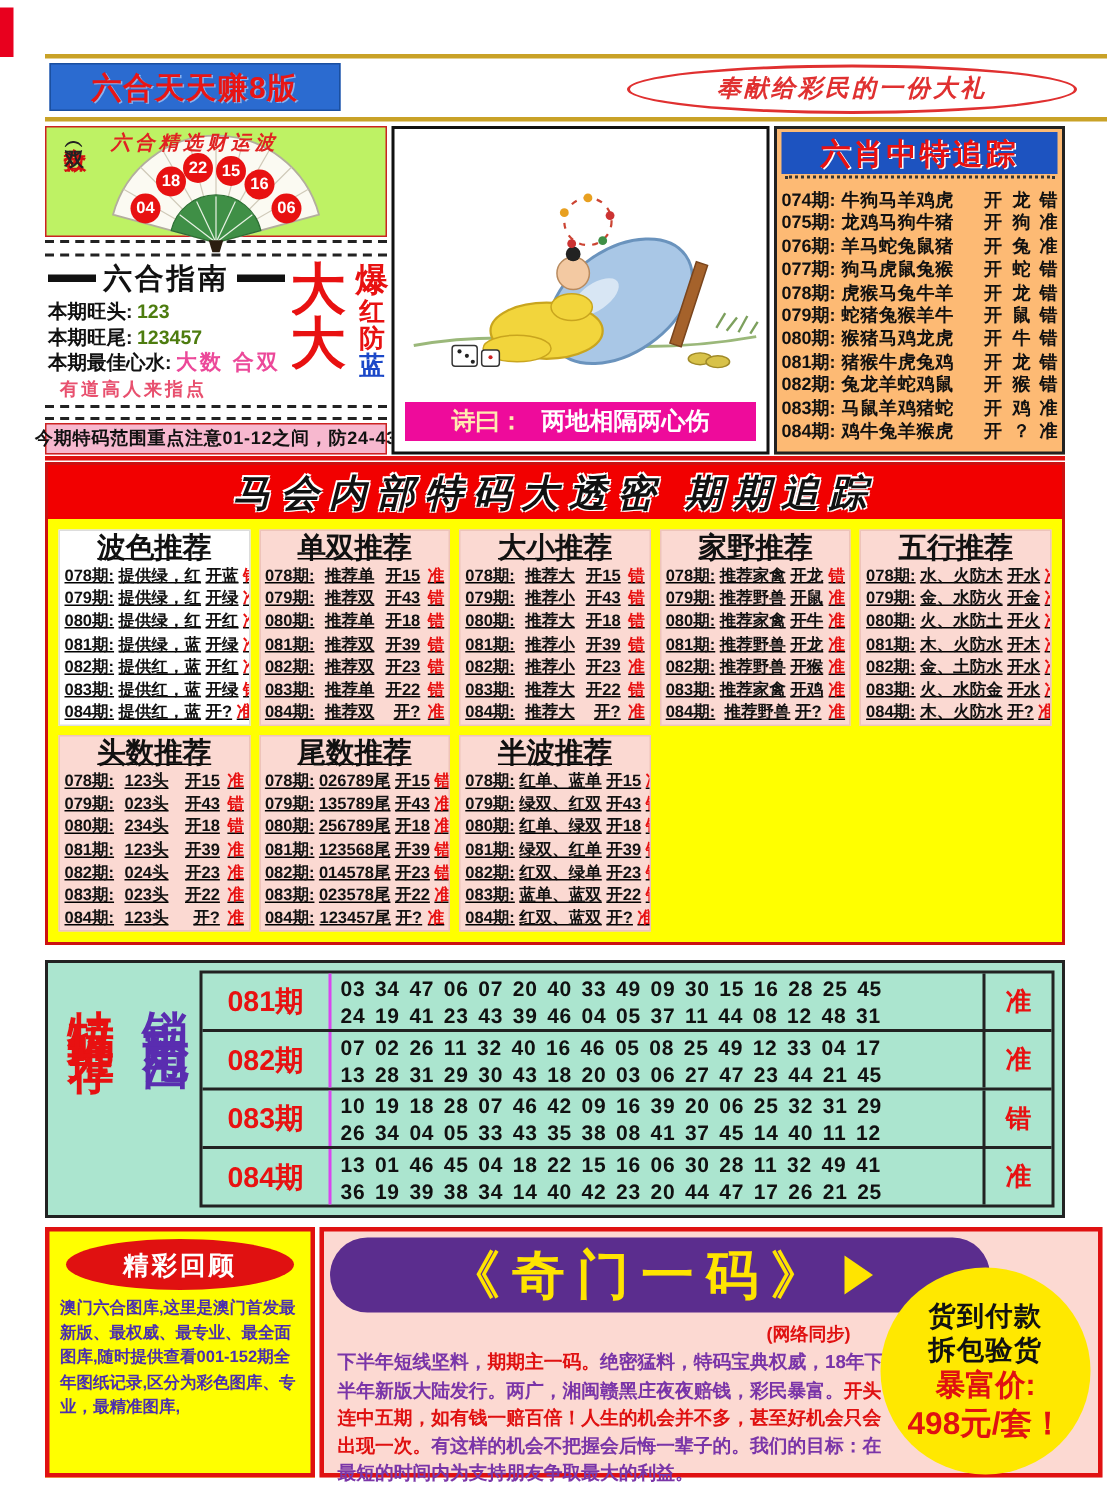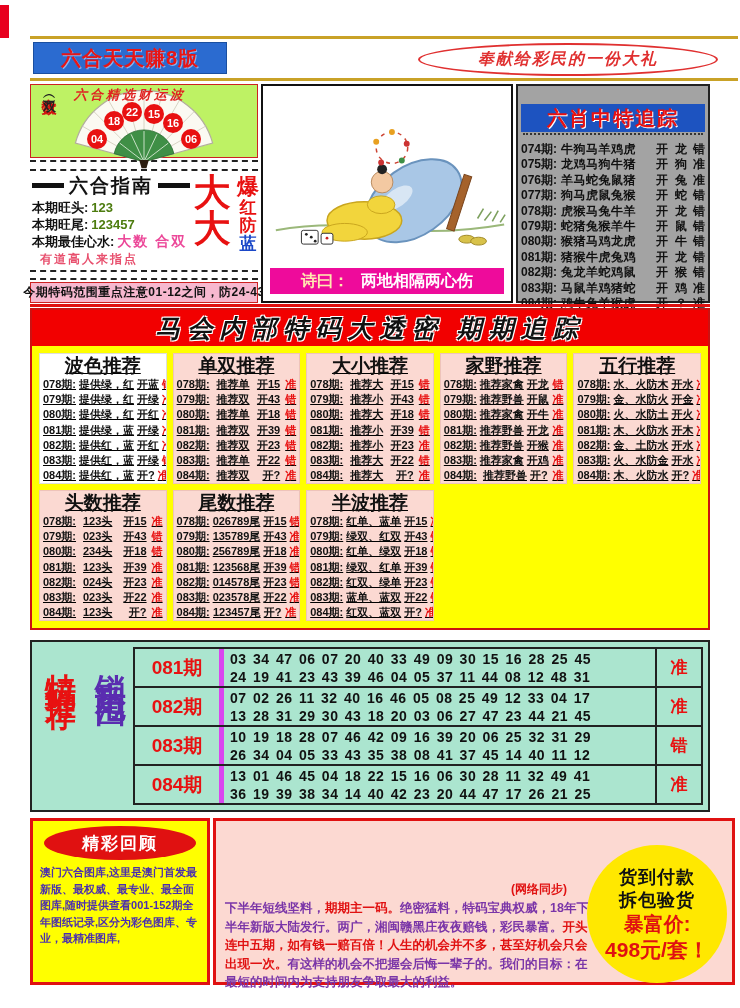--- a/index.html
+++ b/index.html
@@ -48,21 +48,21 @@
   .burst .fr{display:block;font-size:17px;color:#e81111;line-height:18px;}
   .burst .fb{display:block;font-size:17px;color:#1b48c8;line-height:18px;}
   .range-note{height:21px;background:#f7b8cf;border:1px solid #cc2222;font-size:12px;font-weight:bold;
         color:#111;display:flex;align-items:center;justify-content:center;letter-spacing:0.5px;white-space:nowrap;}
   .col-mid{width:256px;border:2px solid #111;position:relative;background:#fff;}
   .imm-title{position:absolute;top:2px;left:6px;font-size:19px;font-weight:bold;color:#e81111;letter-spacing:1px;white-space:nowrap;}
   .cartoon{position:absolute;left:3px;top:28px;}
   .poem-strip{position:absolute;left:7px;right:7px;bottom:7px;height:26px;background:#ee0b9b;color:#fff;
         font-size:16px;font-weight:bold;display:flex;align-items:center;justify-content:center;gap:12px;white-space:nowrap;}
   .poem-label{color:#ffe9b0;}
-  .col-right{width:190px;border:2px solid #222;background:#a3a3a3;padding:16px 3px;}
+  .col-right{width:190px;border:2px solid #222;background:#fdba74;padding:0 3px;}
   .zod-header{height:28px;background:#1d53c0;display:flex;align-items:center;justify-content:center;margin:2px 0 1px;}
   .zod-header span{color:#e81111;font-size:20px;font-weight:bold;letter-spacing:2px;text-shadow:1px 1px 0 #fff;white-space:nowrap;}
   .zod-divider{height:4px;border-top:2px dotted #333;margin:1px 2px 3px;}
   .zod-row{display:flex;font-size:12px;font-weight:bold;color:#111;line-height:15.4px;white-space:nowrap;}
   .zod-row .zi{width:40px;}
   .zod-row .zp{flex:1;letter-spacing:0.5px;}
   .zod-row .zo{width:16px;}
   .zod-row .za{width:18px;text-align:center;}
   .zod-row .zv{width:15px;text-align:right;}
   .red-line{position:absolute;left:30px;top:304px;width:680px;height:3px;background:#e01111;}
@@ -82,21 +82,21 @@
   .rp-row .rv{color:#e81111;width:13px;text-align:right;}
   
   .section-c{position:absolute;left:30px;top:640px;width:680px;height:172px;background:#abe5cf;
         border:2px solid #222;box-sizing:border-box;display:flex;padding:5px;}
   .sp-labels{width:96px;display:flex;justify-content:center;gap:8px;padding-top:2px;}
   .v-red,.v-purple{writing-mode:vertical-rl;font-weight:bold;font-size:31px;letter-spacing:8px;}
   .v-red{color:#e81111;} .v-purple{color:#5a2db0;}
   .sp-table{flex:1;border:2px solid #222;display:flex;flex-direction:column;}
   .sp-row{flex:1;display:flex;border-bottom:2px solid #222;}
   .sp-row:last-child{border-bottom:none;}
-  .sp-issue{width:84px;border-right:5px solid #d946ef;display:flex;align-items:center;justify-content:center;
+  .sp-issue{width:84px;border-right:2px solid #d946ef;display:flex;align-items:center;justify-content:center;
         color:#e81111;font-size:19px;font-weight:bold;}
   .sp-nums{flex:1;padding:0 2px 0 6px;font-size:14px;font-weight:bold;color:#111;display:flex;
         flex-direction:column;justify-content:center;}
   .sp-nums div{line-height:18px;letter-spacing:0.5px;word-spacing:2px;white-space:nowrap;}
   .sp-verdict{width:44px;border-left:2px solid #222;display:flex;align-items:center;justify-content:center;
         color:#e81111;font-size:17px;font-weight:bold;}
   
   .box-review{position:absolute;left:30px;top:818px;width:180px;height:167px;background:#ffff00;
         border:3px solid #e01111;box-sizing:border-box;}
   .review-ellipse{margin:5px auto 2px;width:152px;height:34px;background:#e01111;border-radius:50%;color:#fff;
@@ -821,20 +821,24 @@
         </div>
       </div>
   </div>
 
   <div class="box-review">
     <div class="review-ellipse">精彩回顾</div>
     <div class="review-body">澳门六合图库,这里是澳门首发最新版、最权威、最专业、最全面图库,随时提供查看001-152期全年图纸记录,区分为彩色图库、专业，最精准图库,</div>
   </div>
 
   <div class="box-ad">
+    <div class="ad-banner">
+      <span class="t">《奇门一码》</span>
+      <span class="chev"></span>
+    </div>
     <div class="ad-sync">(网络同步)</div>
     <div class="ad-body">
       <span class="p">下半年短线坚料，</span><span class="r">期期主一码。</span><span class="p">绝密猛料，特码宝典权威，18年下半年新版大陆发行。两广，湘闽赣黑庄夜夜赔钱，彩民暴富。</span><span class="r">开头连中五期，如有钱一赔百倍！人生的机会并不多，甚至好机会只会出现一次。</span><span class="p">有这样的机会不把握会后悔一辈子的。我们的目标：在最短的时间内为支持朋友争取最大的利益。</span>
     </div>
     <div class="ad-circle">
       <div class="pay">货到付款</div>
       <div class="pay">拆包验货</div>
       <div class="price-label">暴富价:</div>
       <div class="price">498元/套！</div>
     </div>

